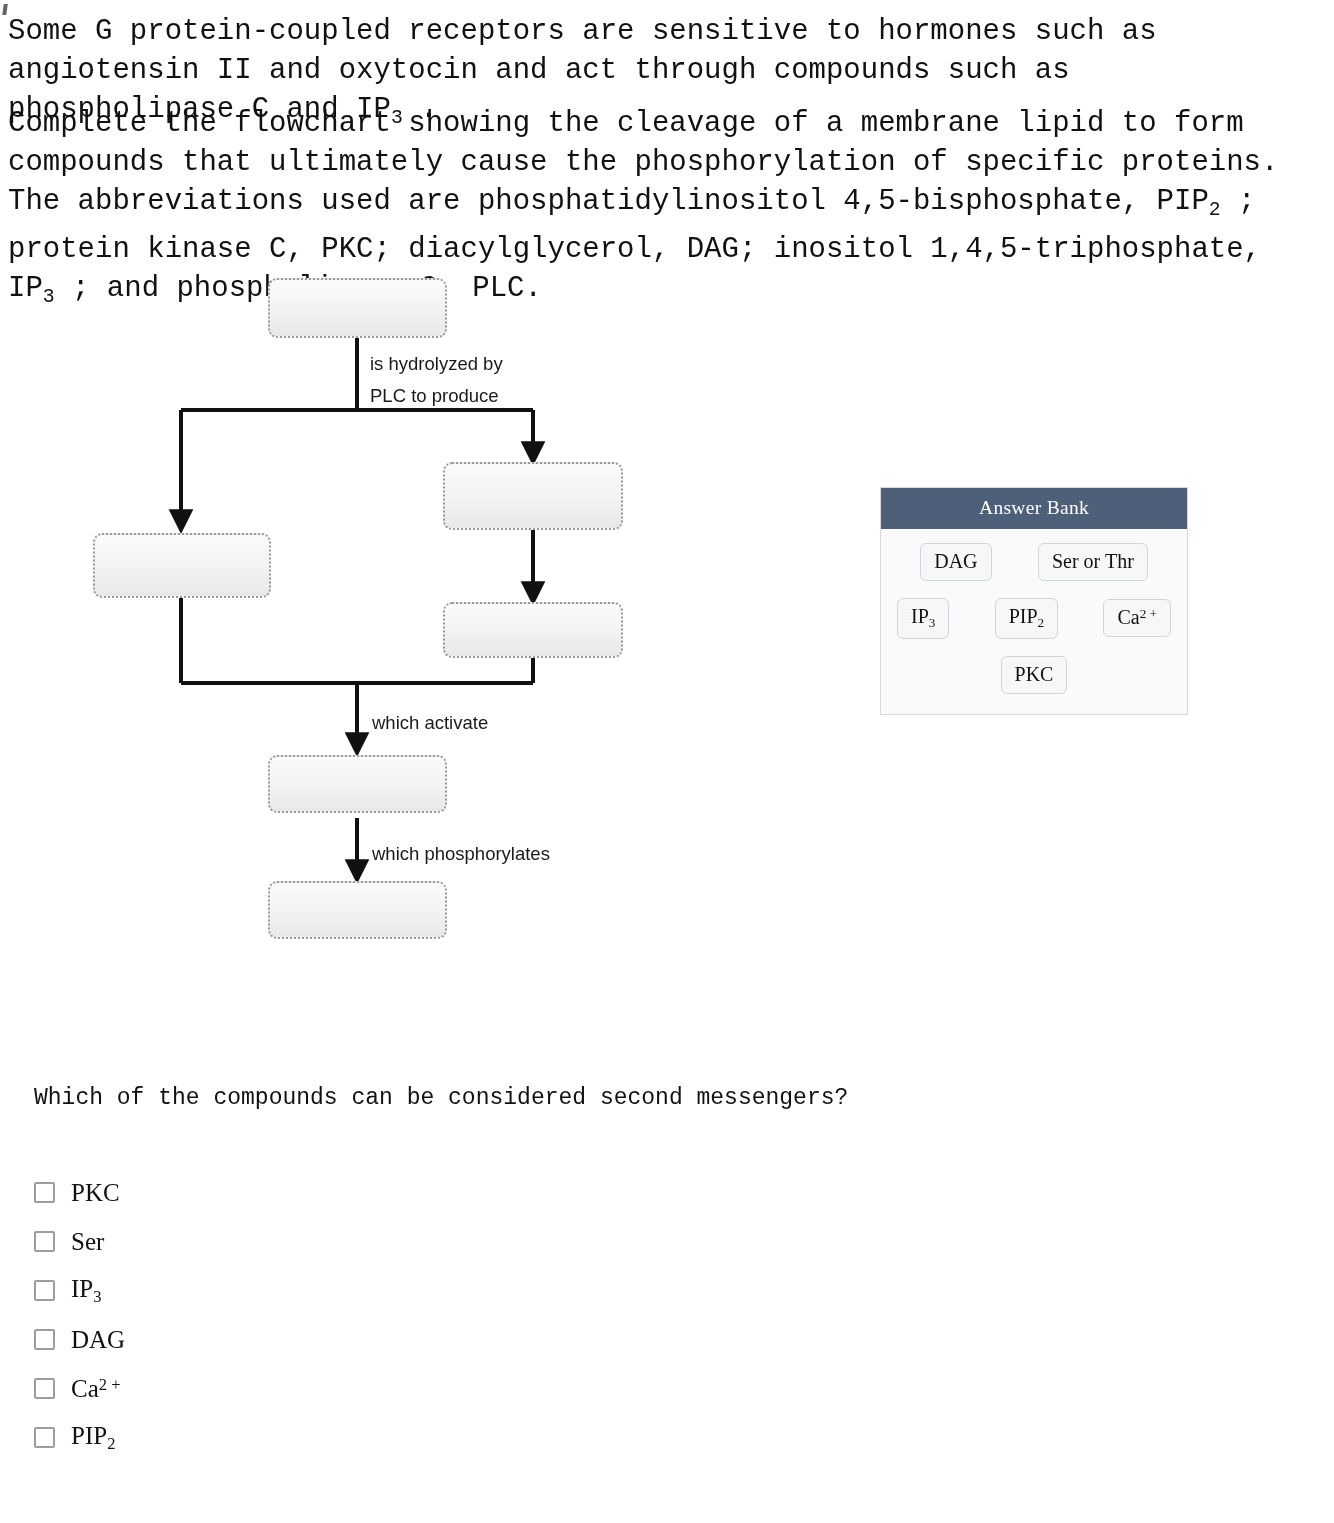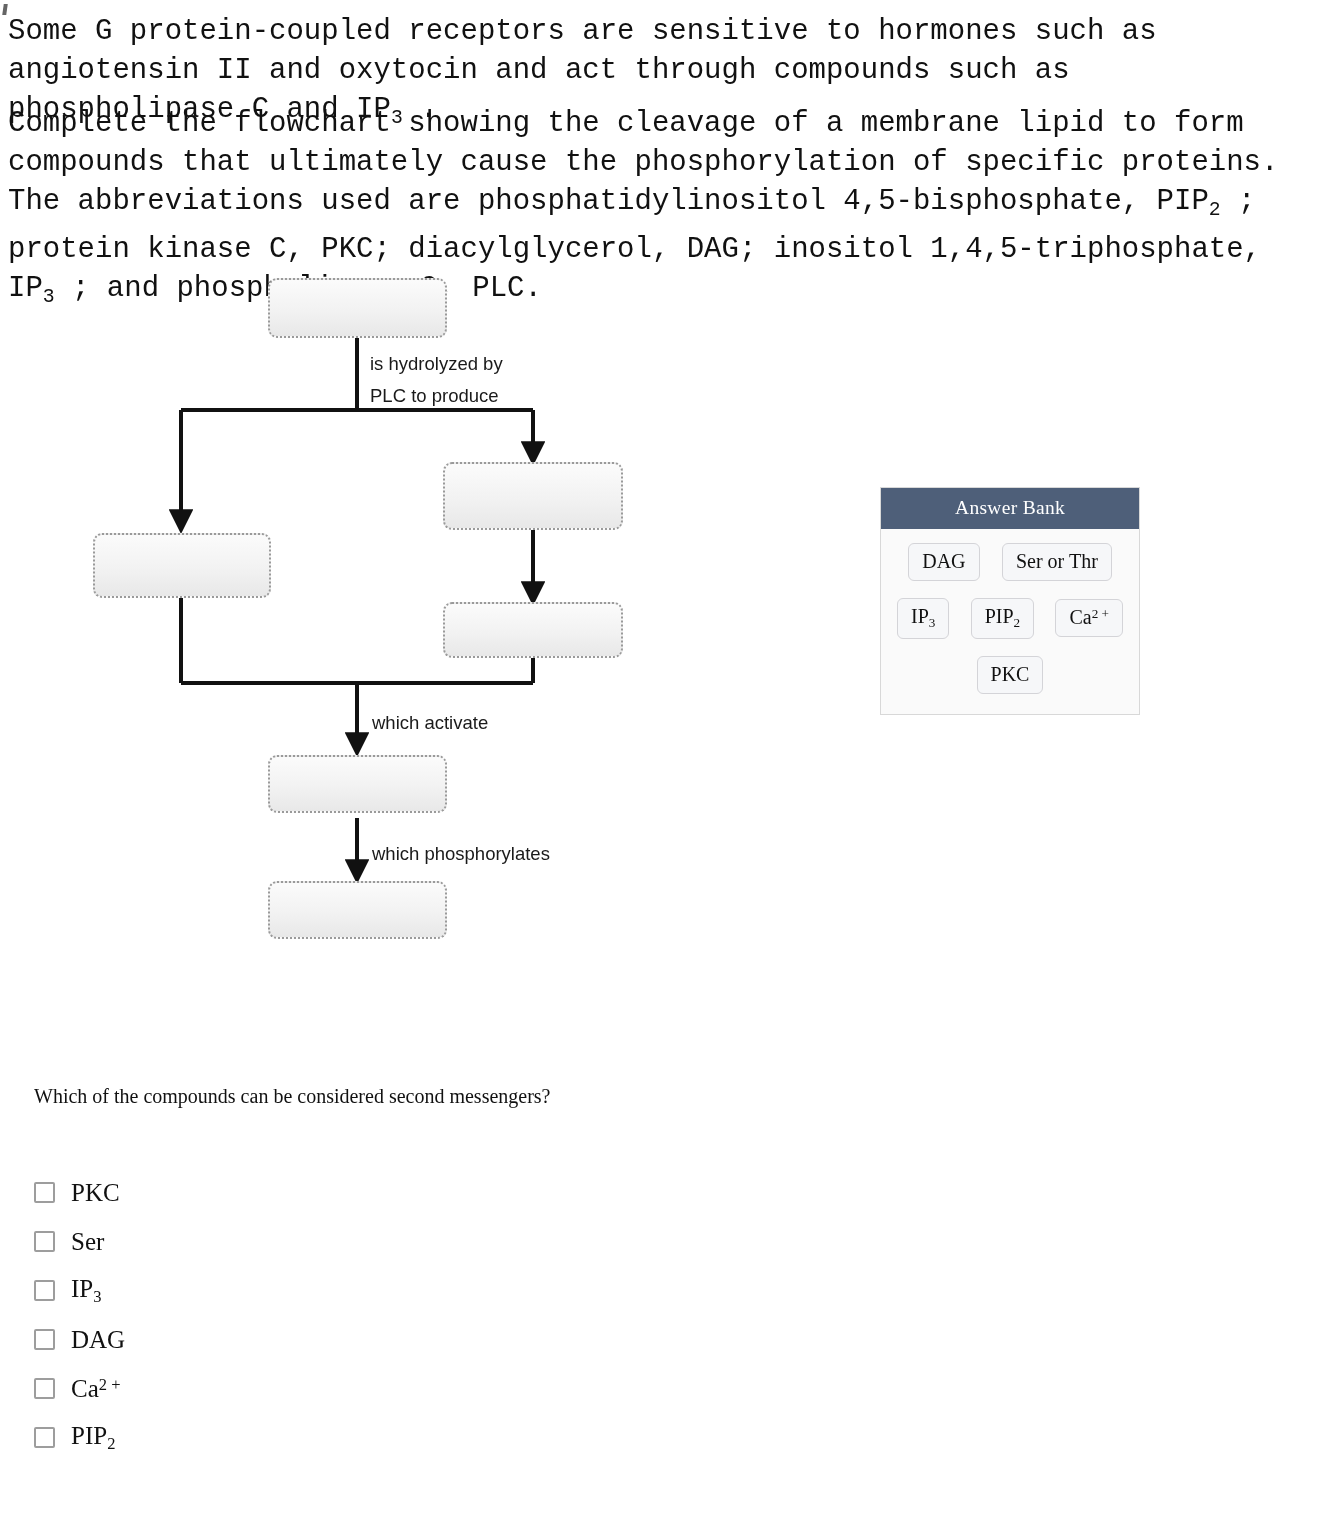--- a/index.html
+++ b/index.html
@@ -67,21 +67,21 @@
     line-height: 32px;
     color: #1a1a1a;
     white-space: pre-line;
   }
 
   
   .answer-bank {
     position: absolute;
     left: 880px;
     top: 487px;
-    width: 260px;
+    width: 308px;
     border: 1px solid #d8d8d8;
     background: #fafafa;
     box-sizing: border-box;
   }
   .ab-header {
     background: #4e5f79;
     color: #ffffff;
     text-align: center;
     font-family: "Liberation Serif", serif;
     font-size: 19.5px;
@@ -114,22 +114,22 @@
     line-height: 1.05;
   }
   .ab-tile sub { font-size: .66em; vertical-align: -0.3em; }
   .ab-tile sup { font-size: .66em; vertical-align: 0.45em; }
 
   
   .question {
     position: absolute;
     left: 34px;
     top: 1085px;
-    font-family: Liberation Serif, serif;
-    font-size: 20px;
+    font-family: Liberation Mono, monospace;
+    font-size: 23px;
     color: #111;
   }
   .choices {
     position: absolute;
     left: 34px;
     top: 1168px;
     width: 420px;
   }
   .choice-row {
     display: flex;

